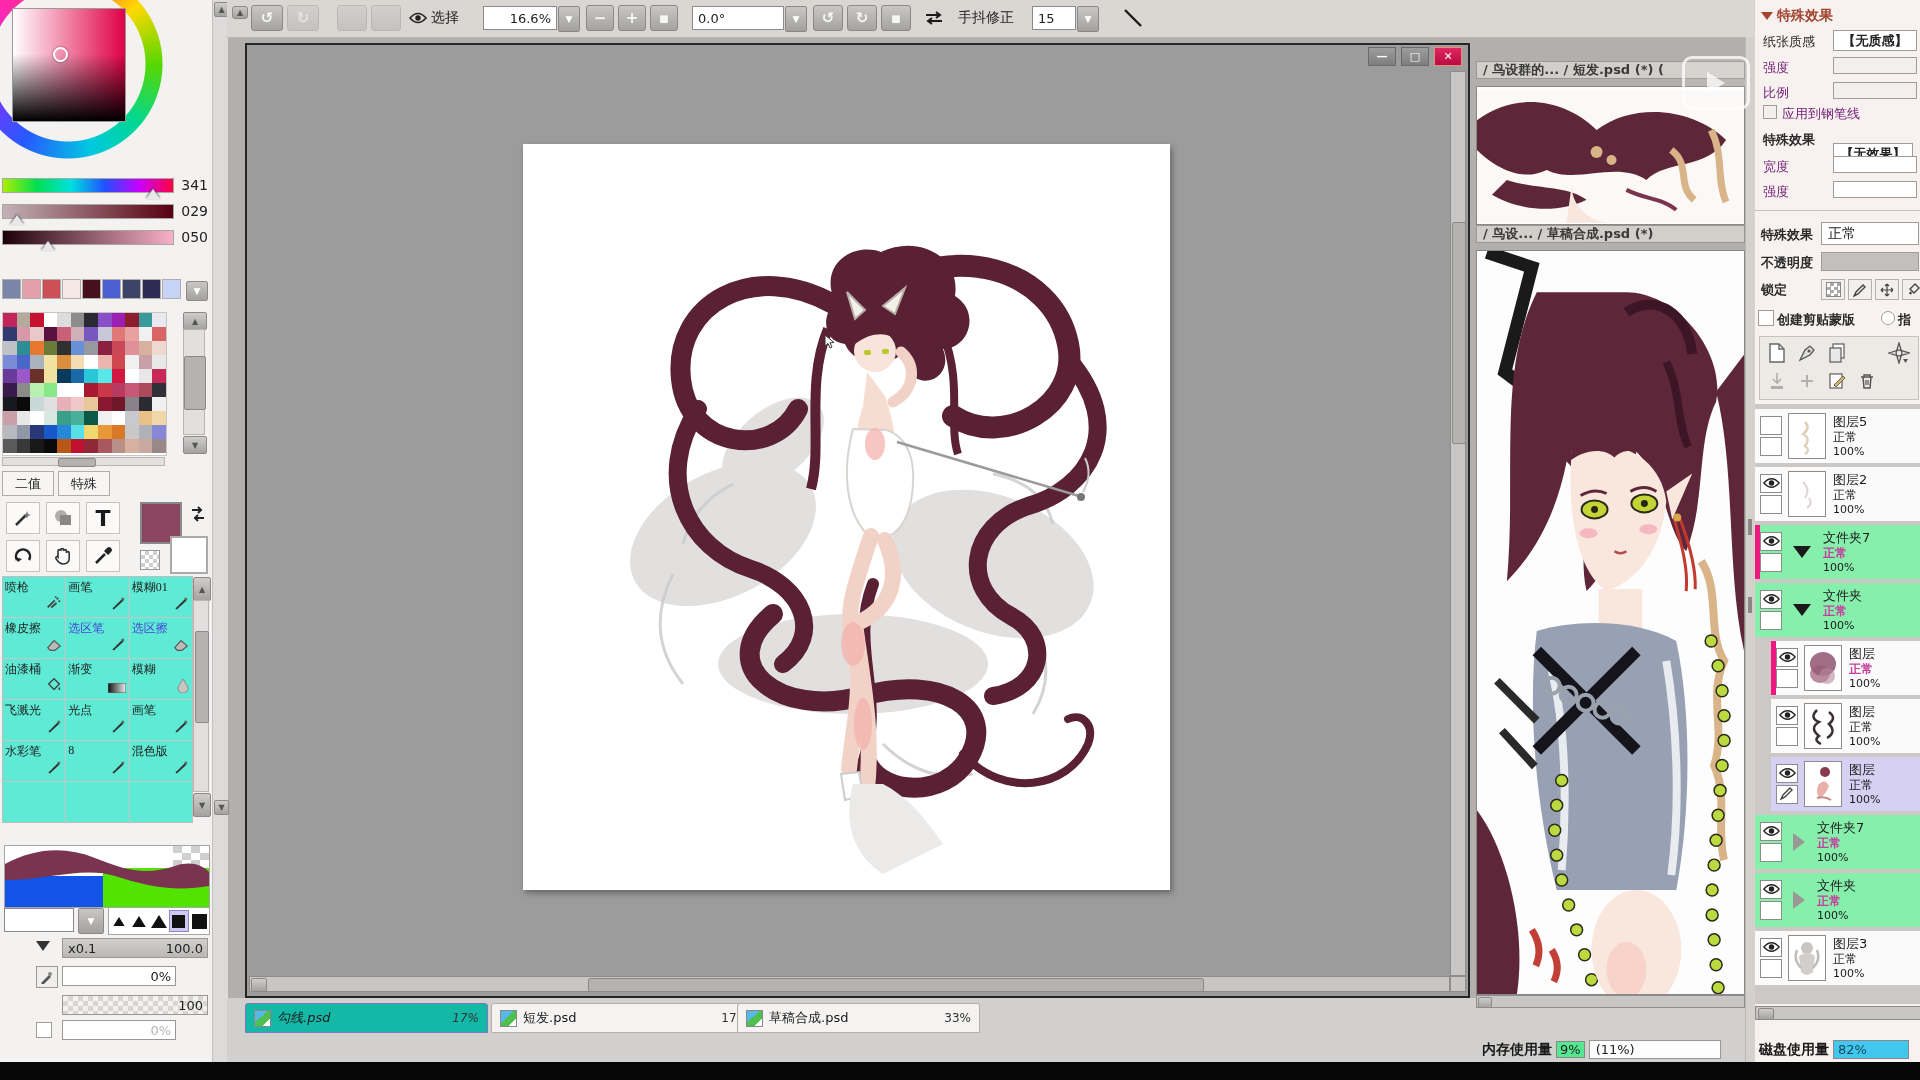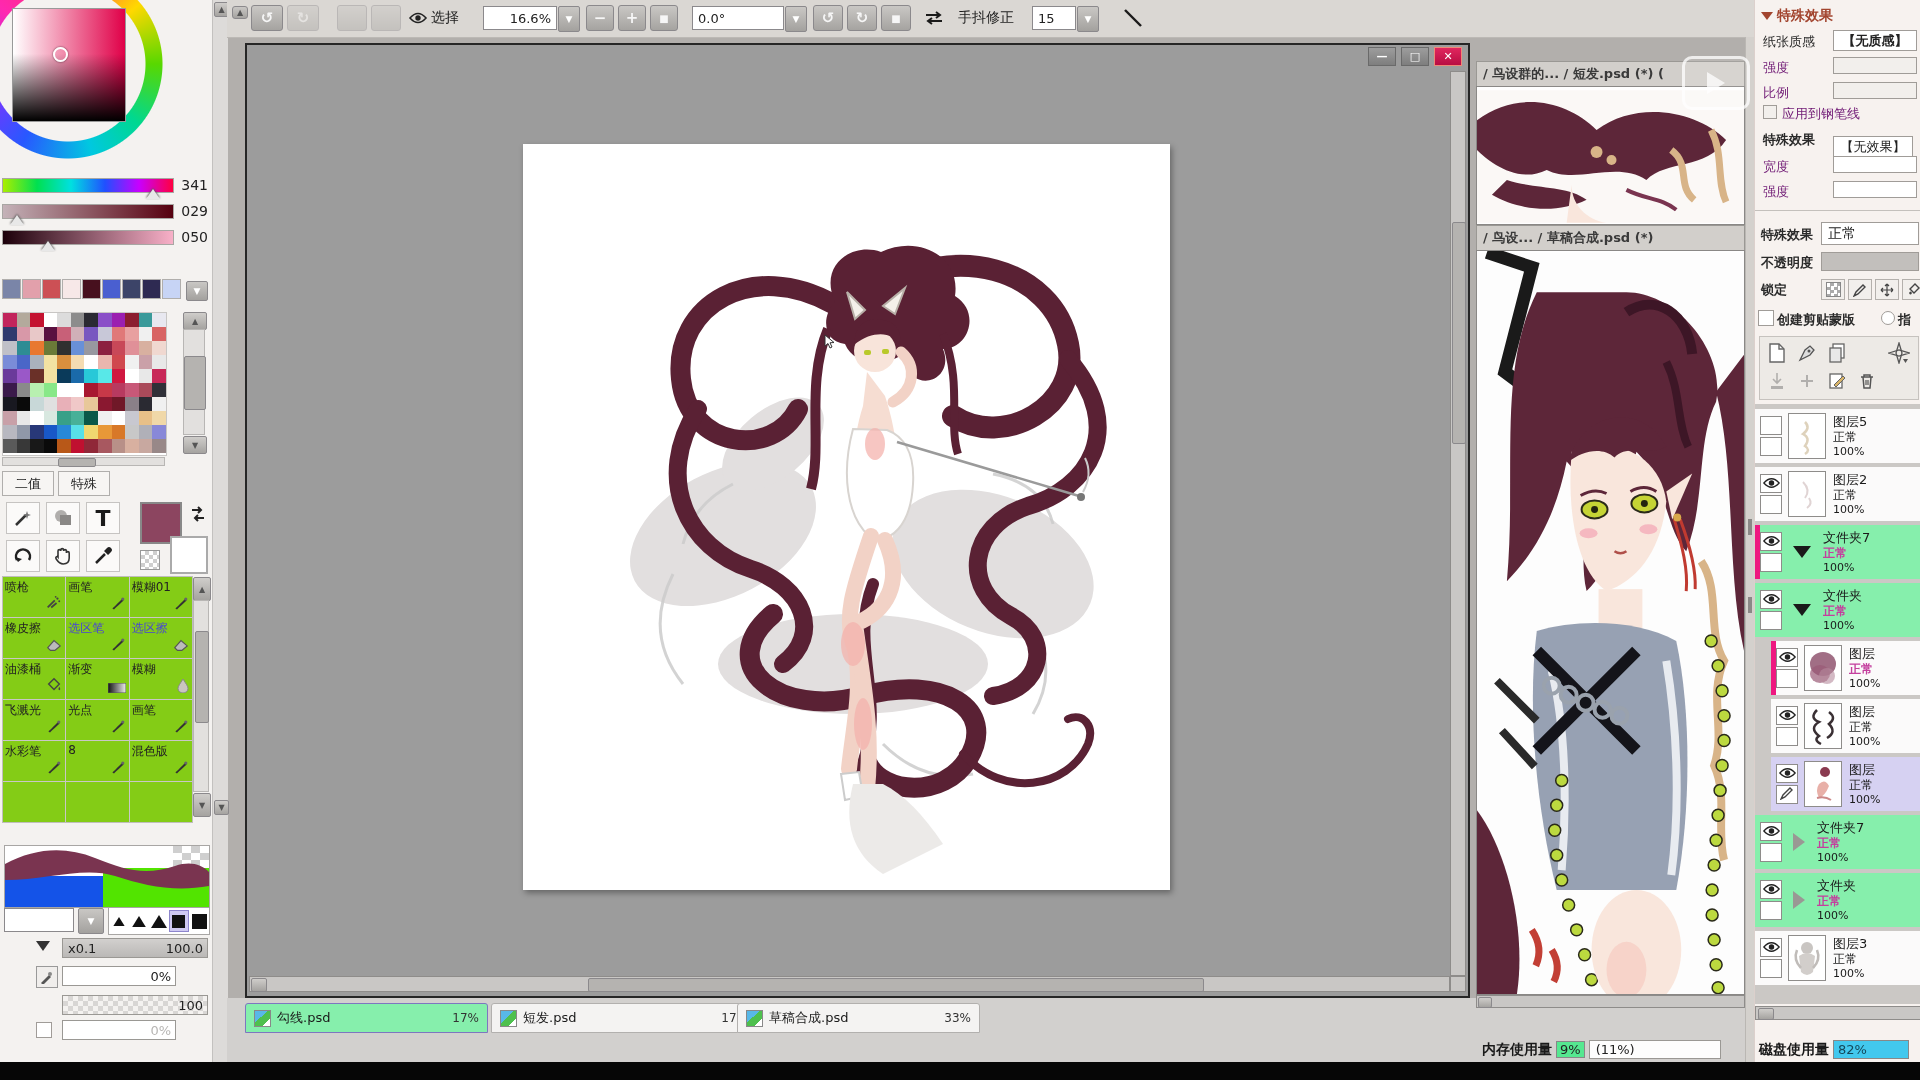--- a/index.html
+++ b/index.html
@@ -49,21 +49,21 @@
   .mode-tab{position:absolute;width:52px;height:25px;background:#f7f5f3;border:1px solid #b0aeac;
     font-size:13px;display:flex;align-items:center;justify-content:center;box-sizing:border-box;}
   .toolbtn{position:absolute;width:34px;height:32px;background:#fbfaf9;border:1px solid #c6c4c2;
     display:flex;align-items:center;justify-content:center;box-sizing:border-box;}
   #primary-swatch{left:140px;top:502px;width:42px;height:42px;border:2px solid #888;box-sizing:border-box;}
   #secondary-swatch{left:170px;top:536px;width:38px;height:38px;border:2px solid #aaa;background:#fff;box-sizing:border-box;}
   #transp-btn{left:140px;top:550px;width:18px;height:18px;border:1px solid #999;
     background:repeating-conic-gradient(#cfcfcf 0 25%,#fff 0 50%) 0 0/8px 8px;}
   #brush-grid{left:2px;top:576px;width:189px;display:grid;grid-template-columns:repeat(3,1fr);
     grid-auto-rows:40px;gap:1px;background:#c9c7c5;border:1px solid #c0bebc;}
-  .brush-cell{background:#84cc16;position:relative;overflow:hidden;}
+  .brush-cell{background:#5eead4;position:relative;overflow:hidden;font-family:Liberation Serif, serif;}
   .brush-name{position:absolute;left:2px;top:2px;font-size:12px;color:#222;white-space:nowrap;}
   .brush-name.accent{color:#4743d8;}
   .brush-ico{position:absolute;right:3px;bottom:2px;}
   #stroke-preview{left:4px;top:845px;width:204px;height:61px;border:1px solid #a8a6a4;background:#fff;}
   .shape-item{width:22px;height:22px;display:flex;align-items:center;justify-content:center;}
   .shape-sel{background:#cfc9f2;border:1px solid #8d85cc;box-sizing:border-box;}
   .tri{width:0;height:0;border-left:8px solid transparent;border-right:8px solid transparent;border-bottom:13px solid #111;}
   .sq{background:#111;}
   .lp-slider{position:absolute;height:20px;border:1px solid #9a9894;box-sizing:border-box;
     font-size:13px;display:flex;align-items:center;justify-content:flex-end;padding:0 4px;background:#fff;}
@@ -73,26 +73,26 @@
   #main-window{left:245px;top:43px;width:1225px;height:955px;background:#9c9c9c;border:2px solid #262626;box-sizing:border-box;}
   #main-titlebar{left:0;top:0;width:100%;height:24px;background:#1d1d1d;display:flex;align-items:center;}
   #main-title{font-size:13px;color:#ececec;font-weight:bold;margin-left:6px;white-space:nowrap;letter-spacing:.3px;}
   .win-btn{position:absolute;top:2px;width:28px;height:19px;display:flex;align-items:center;justify-content:center;
     color:#fff;font-size:11px;font-weight:bold;border:1px solid #6a6a6a;background:linear-gradient(#9d9d9d,#7e7e7e);box-sizing:border-box;}
   #canvas-sheet{left:276px;top:99px;width:647px;height:746px;background:#fff;box-shadow:2px 3px 6px rgba(0,0,0,.35);}
   .scroll-track{position:absolute;background:#c9c7c5;border:1px solid #8e8c8a;box-sizing:border-box;}
   
   .doc-tab{position:absolute;top:0;height:30px;background:#f4f3f2;border:1px solid #b2b0ae;
     display:flex;align-items:center;padding:0 8px;box-sizing:border-box;border-radius:3px 3px 0 0;}
-  .doc-tab.active{background:#86efac;border-color:#7e76c0;}
+  .doc-tab.active{background:#14b8a6;border-color:#7e76c0;font-style:italic;}
   .doc-ico{width:15px;height:15px;border:1px solid #888;background:linear-gradient(135deg,#58b8e8 0 40%,#4ec04e 40% 75%,#fff 75%);margin-right:6px;}
   .doc-name{font-size:13px;color:#1a1a1a;flex:1;}
   .doc-zoom{font-size:12px;color:#333;}
   
-  .float-title{position:absolute;height:26px;background:#d2cfcb;border:1px solid #9a9894;
+  .float-title{position:absolute;height:18px;background:#d2cfcb;border:1px solid #9a9894;
     font-size:13px;font-weight:bold;color:#3a3a3a;display:flex;align-items:center;padding:0 6px;
     box-sizing:border-box;white-space:nowrap;overflow:hidden;}
   .float-body{position:absolute;background:#fff;border:1px solid #8a8886;box-sizing:border-box;overflow:hidden;}
   
   #right-panel{left:1754px;top:0;width:166px;height:1062px;background:#f7f2ef;border-left:1px solid #dcd0cc;overflow:hidden;}
   .rp-lbl{position:absolute;font-size:13px;color:#2a2a2a;white-space:nowrap;}
   .rp-lbl.dim{color:#701a75;text-align:right;}
   .rp-box{position:absolute;background:#fff;border:1px solid #a09c98;font-size:13px;
     display:flex;align-items:center;justify-content:center;box-sizing:border-box;white-space:nowrap;}
   .chk{position:absolute;width:14px;height:14px;background:#fff;border:1px solid #a09c98;box-sizing:border-box;}
@@ -757,21 +757,21 @@
     </div>
     <div class="rp-lbl" style="left:8px;top:33px">纸张质感</div>
     <div class="rp-box" style="left:78px;top:30px;width:84px;height:21px;font-weight:bold">【无质感】</div>
     <div class="rp-lbl dim" style="left:8px;top:59px">强度</div>
     <div class="rp-box" style="left:78px;top:57px;width:84px;height:17px;background:#f2efec"></div>
     <div class="rp-lbl dim" style="left:8px;top:84px">比例</div>
     <div class="rp-box" style="left:78px;top:82px;width:84px;height:17px;background:#f2efec"></div>
     <div class="chk" style="left:8px;top:105px;background:#f2efec"></div>
     <div class="rp-lbl dim" style="left:27px;top:105px">应用到钢笔线</div>
     <div class="rp-lbl" style="left:8px;top:131px;font-weight:bold">特殊效果</div>
-    <div class="rp-box" style="left:78px;top:136px;width:80px;height:21px;font-weight:normal">【无效果】</div>
+    <div class="rp-box" style="left:78px;top:143px;width:80px;height:21px;font-weight:bold">【无效果】</div>
     <div class="rp-lbl dim" style="left:8px;top:158px">宽度</div>
     <div class="rp-box" style="left:78px;top:156px;width:84px;height:17px"></div>
     <div class="rp-lbl dim" style="left:8px;top:183px">强度</div>
     <div class="rp-box" style="left:78px;top:181px;width:84px;height:17px"></div>
     <div class="abs" style="left:0;top:210px;width:166px;height:1px;background:#c4c0bc"></div>
 
     <div class="rp-lbl" style="left:6px;top:226px;font-weight:bold">特殊效果</div>
     <div class="rp-box" style="left:66px;top:222px;width:98px;height:23px;justify-content:flex-start;padding-left:6px;font-size:14px">正常</div>
     <div class="rp-lbl" style="left:6px;top:254px;font-weight:bold">不透明度</div>
     <div class="rp-box" style="left:66px;top:252px;width:98px;height:19px;background:#c2bfbc"></div>

